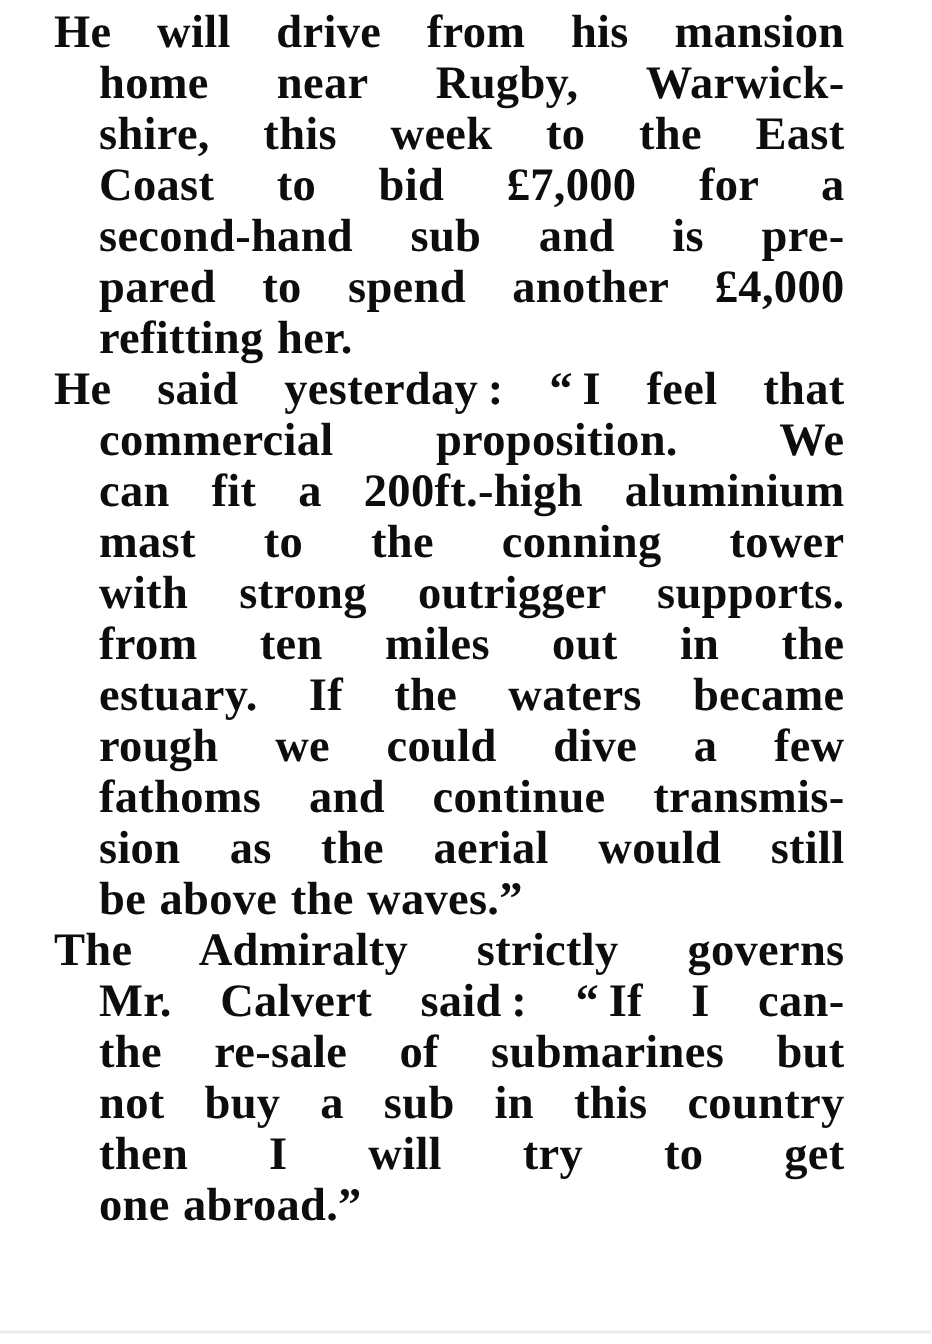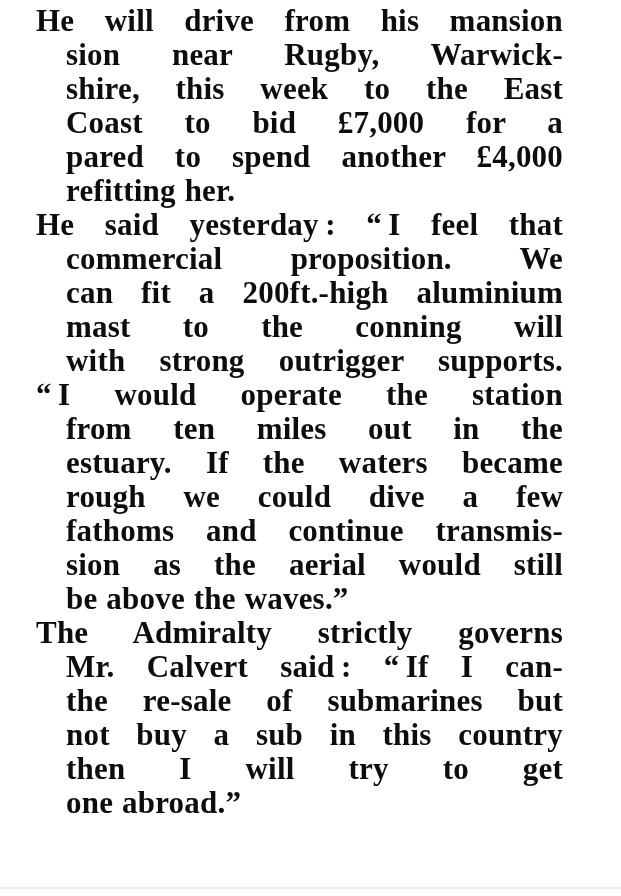--- a/index.html
+++ b/index.html
@@ -54,37 +54,37 @@
   }
 </style>
 </head>
 <body>
 
 <div class="page">
   <div class="article">
 
     <div class="para">
       <div class="line first just">He will drive from his mansion</div>
-      <div class="line cont just">sion near Rugby, Warwick-</div>
+      <div class="line cont just">home near Rugby, Warwick-</div>
       <div class="line cont just">shire, this week to the East</div>
       <div class="line cont just">Coast to bid £7,000 for a</div>
+      <div class="line cont just">second-hand sub and is pre-</div>
       <div class="line cont just">pared to spend another £4,000</div>
       <div class="line cont left">refitting her.</div>
     </div>
 
     <div class="para">
       <div class="line first just">He said yesterday : “ I feel that</div>
       <div class="line cont just">commercial proposition. We</div>
       <div class="line cont just">can fit a 200ft.-high aluminium</div>
-      <div class="line cont just">mast to the conning will</div>
+      <div class="line cont just">mast to the conning tower</div>
       <div class="line cont just">with strong outrigger supports.</div>
     </div>
 
     <div class="para">
-      <div class="line first just">“ I would operate the station</div>
       <div class="line cont just">from ten miles out in the</div>
       <div class="line cont just">estuary. If the waters became</div>
       <div class="line cont just">rough we could dive a few</div>
       <div class="line cont just">fathoms and continue transmis-</div>
       <div class="line cont just">sion as the aerial would still</div>
       <div class="line cont left">be above the waves.”</div>
     </div>
 
     <div class="para">
       <div class="line first just">The Admiralty strictly governs</div>

